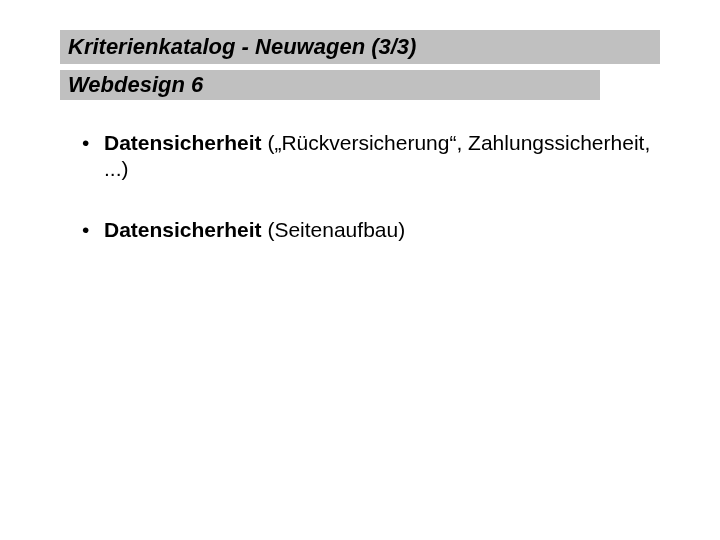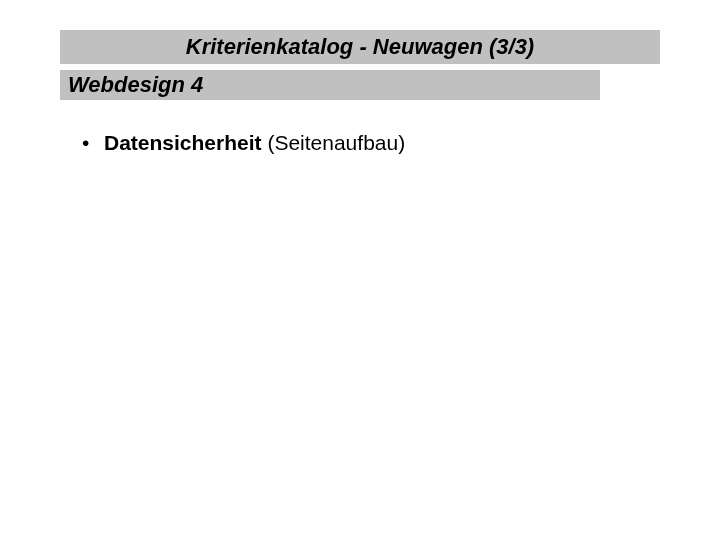--- a/index.html
+++ b/index.html
@@ -10,21 +10,20 @@
       font-family: Arial, Helvetica, sans-serif;
       color: #000;
       padding: 30px 60px 30px 60px;
     }
     .title-bar {
       background: #c0c0c0;
       padding: 4px 8px;
       font-style: italic;
       font-weight: bold;
       font-size: 22px;
-      text-align: center;
       margin-bottom: 6px;
     }
     .subtitle-bar {
       background: #c0c0c0;
       padding: 2px 8px;
       font-style: italic;
       font-weight: bold;
       font-size: 22px;
       text-align: left;
       width: 90%;
@@ -47,19 +46,22 @@
       left: 0;
       top: 0;
       font-size: 21px;
     }
     .bold { font-weight: bold; }
   </style>
 </head>
 <body>
 
 <div class="title-bar">Kriterienkatalog - Neuwagen (3/3)</div>
-<div class="subtitle-bar">Webdesign 4</div>
+<div class="subtitle-bar">Webdesign 6</div>
 
 <ul class="bullets">
+  <li>
+    <span class="bold">Datensicherheit</span><span> („Rückversicherung“, Zahlungssicherheit, ...)</span>
+  </li>
   <li>
     <span class="bold">Datensicherheit</span><span> (Seitenaufbau)</span>
   </li>
 </ul>
 
 </body></html>

